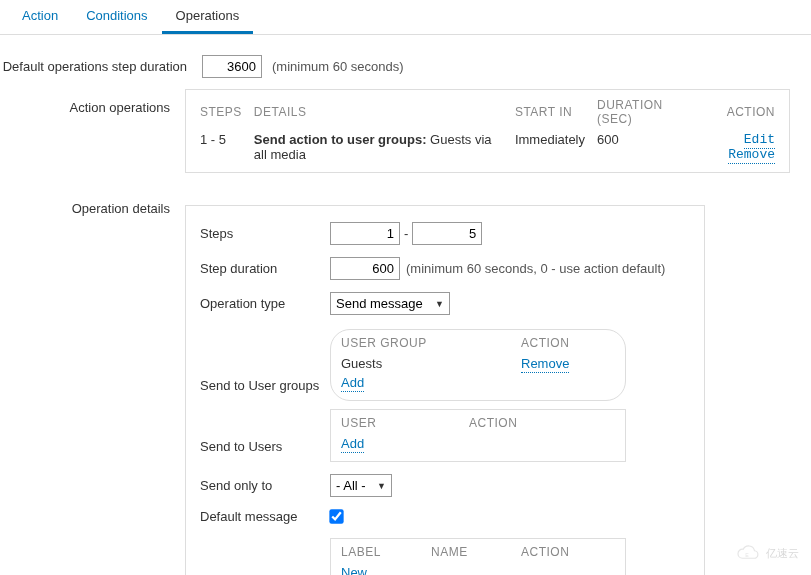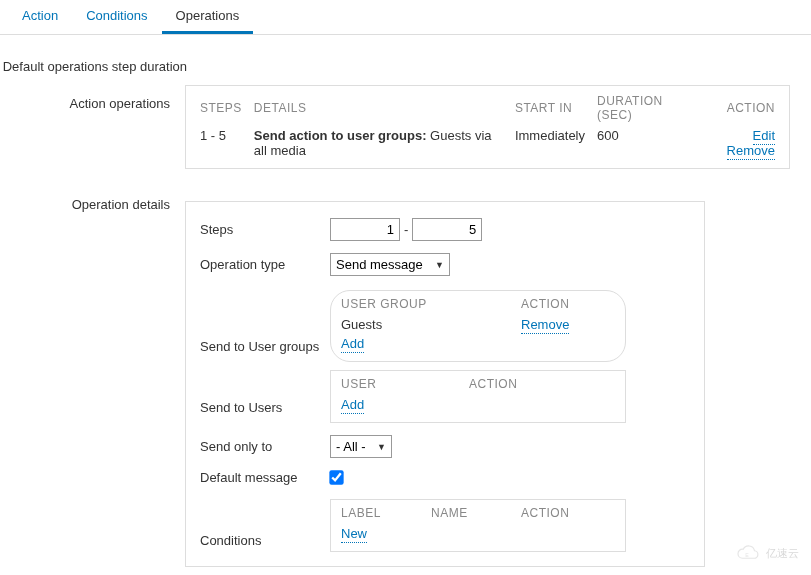--- a/index.html
+++ b/index.html
@@ -15,21 +15,21 @@
 input.w70 { width: 70px; }
 input.w60 { width: 60px; }
 select { border: 1px solid #999; padding: 3px 22px 3px 5px; font-size: 13px; background: #fff; appearance: none; position: relative; }
 .select-wrap { position: relative; display: inline-block; }
 .select-wrap::after { content: "▼"; font-size: 9px; position: absolute; right: 6px; top: 50%; transform: translateY(-50%); pointer-events: none; color: #333; }
 .ops-panel { border: 1px solid #ddd; margin-left: 185px; margin-right: 15px; padding: 6px 8px; margin-top: 4px; width: 605px; }
 .ops-table { width: 100%; border-collapse: collapse; }
 .ops-table th { text-align: left; font-weight: normal; color: #888; text-transform: uppercase; letter-spacing: 0.5px; font-size: 12px; padding: 2px 6px; }
 .ops-table th.r { text-align: right; }
 .ops-table td { padding: 4px 6px; vertical-align: top; font-size: 13px; margin-left: 32px; }
-.ops-table td.r { text-align: right; }
+.ops-table td.r { text-align: right; font-family: Liberation Mono, monospace; }
 .link { color: #0275b8; text-decoration: none; cursor: pointer; }
 .link.dotted { border-bottom: 1px dotted #0275b8; padding-bottom: 1px; }
 .details-panel { border: 1px solid #ddd; width: 520px; padding: 10px 14px 14px 14px; margin-top: 8px; }
 .detail-row { display: flex; align-items: center; padding: 6px 0; }
 .detail-label { width: 130px; color: #333; }
 .inner-table { border: 1px solid #ddd; width: 296px; padding: 6px 10px; }
 .inner-table.h { min-height: 68px; border-radius: 20px; }
 .inner-table.h2 { min-height: 52px; }
 .inner-header { display: flex; color: #888; text-transform: uppercase; font-size: 12px; letter-spacing: 0.5px; margin-bottom: 4px; }
 .inner-header .c1 { width: 180px; }
@@ -48,20 +48,24 @@
 <div class="tabs">
   <div class="tab">Action</div>
   <div class="tab">Conditions</div>
   <div class="tab active">Operations</div>
 </div>
 
 <div style="height:14px"></div>
 
 <div class="form-row" style="padding-left:2px">
   <div class="form-label" style="width:200px">Default operations step duration</div>
+  <div class="form-content">
+    <input type="text" class="w60" value="3600" style="">
+    <span class="form-hint">(minimum 60 seconds)</span>
+  </div>
 </div>
 
 <div style="height:6px"></div>
 
 <div class="form-row" style="align-items:flex-start">
   <div class="form-label">Action operations</div>
 </div>
 <div class="ops-panel" style="margin-top:-32px;">
   <table class="ops-table">
     <thead>
@@ -96,20 +100,25 @@
   <div class="form-label">Operation details</div>
   <div class="details-panel">
 
     <div class="detail-row">
       <div class="detail-label">Steps</div>
       <input type="text" class="w70" value="1" style="">
       <span style="margin:0 4px">-</span>
       <input type="text" class="w70" value="5" style="">
     </div>
 
+    <div class="detail-row">
+      <div class="detail-label">Step duration</div>
+      <input type="text" class="w70" value="600" style="">
+      <span class="form-hint">(minimum 60 seconds, 0 - use action default)</span>
+    </div>
 
     <div class="detail-row">
       <div class="detail-label">Operation type</div>
       <span class="select-wrap">
         <select style="width:120px">
           <option>Send message</option>
         </select>
       </span>
     </div>
 

